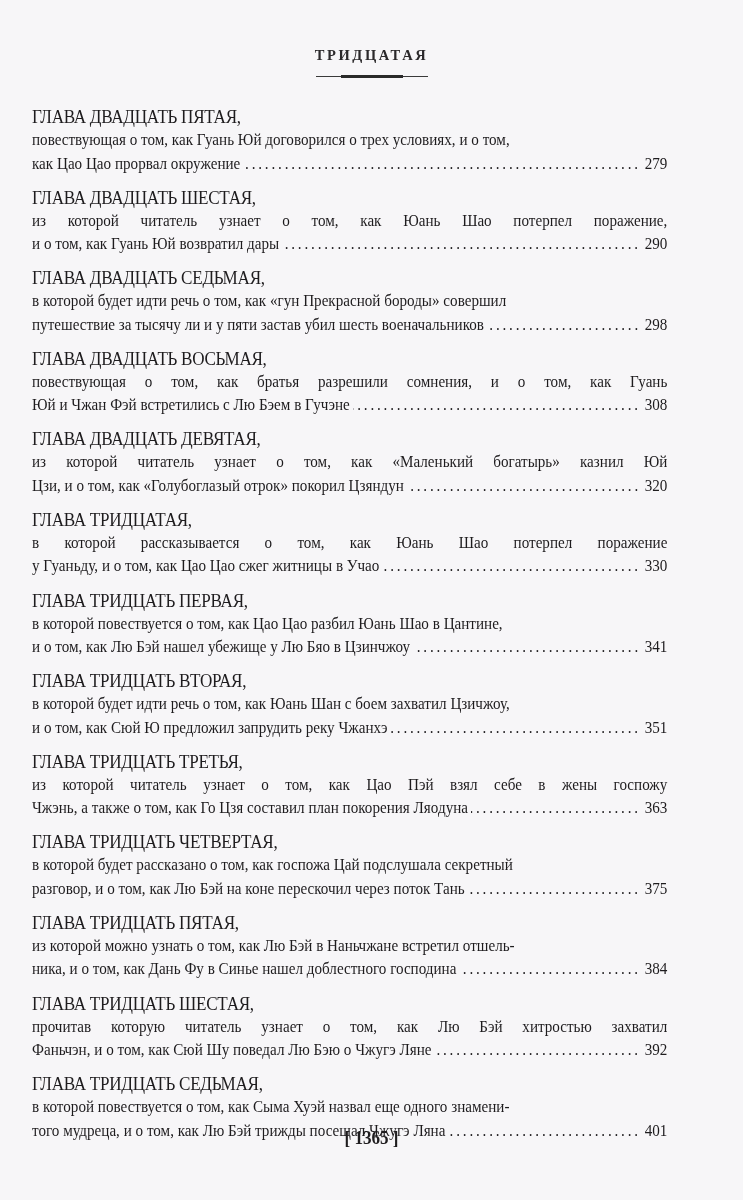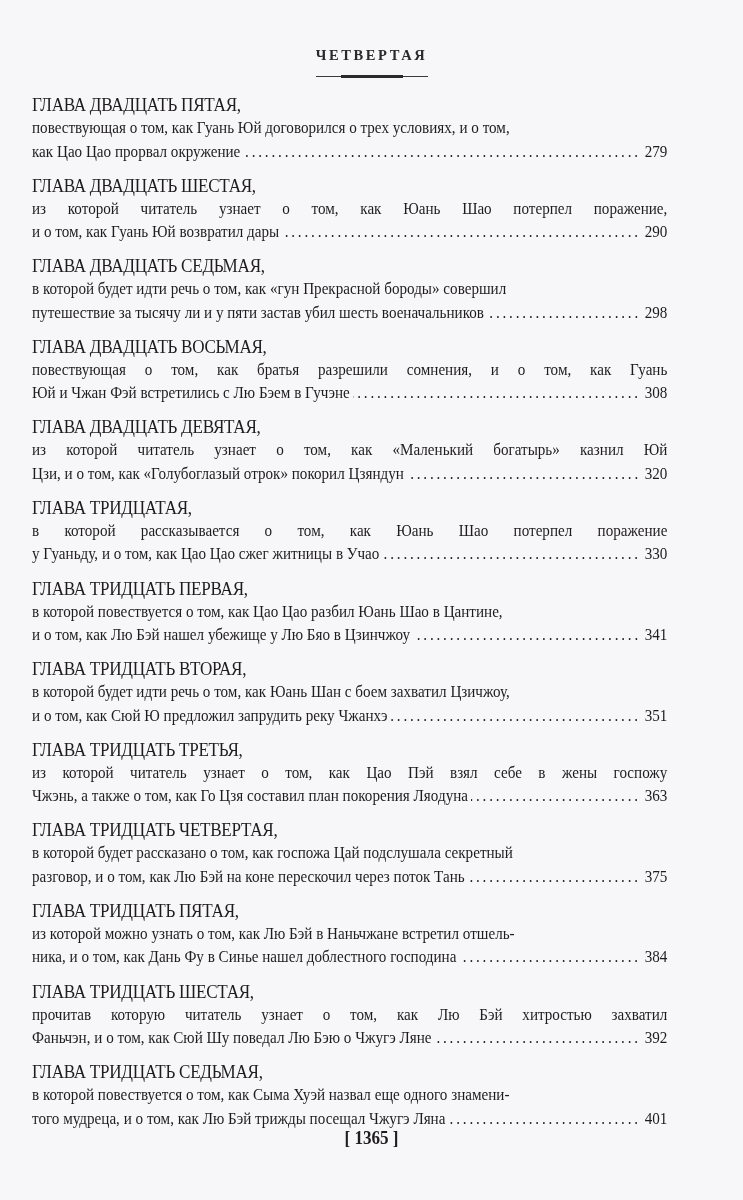--- a/index.html
+++ b/index.html
@@ -40,21 +40,21 @@
     .header-rule::after {
       content: "";
       position: absolute;
       left: 25px; top: -1px;
       width: 62px; height: 3px;
       background: #2a2a2a;
     }
     .toc {
       position: absolute;
       left: 32px;
-      top: 94px;
+      top: 106px;
       width: 636px;
     }
     .entry {
       margin-bottom: 11.6px;
     }
     .chapter-title {
       font-size: 18.4px;
       line-height: 22px;
       letter-spacing: -0.3px;
       transform: scaleX(0.93);
@@ -105,21 +105,21 @@
       font-size: 19px;
       transform: scaleX(0.9);
       color: #1f1d1f;
     }
   </style>
 </head>
 <body>
 
 <div class="page">
   <div class="header">
-    <div class="header-title">ЧЕТВЕРТАЯ</div>
+    <div class="header-title">ТРИДЦАТАЯ</div>
     <div class="header-rule"></div>
   </div>
 
   <div class="toc">
 
     <div class="entry">
       <div class="chapter-title">ГЛАВА ДВАДЦАТЬ ПЯТАЯ,</div>
       <div class="desc-line">повествующая о том, как Гуань Юй договорился о трех условиях, и о том,</div>
       <div class="last-line">
         <span class="txt">как Цао Цао прорвал окружение</span>

